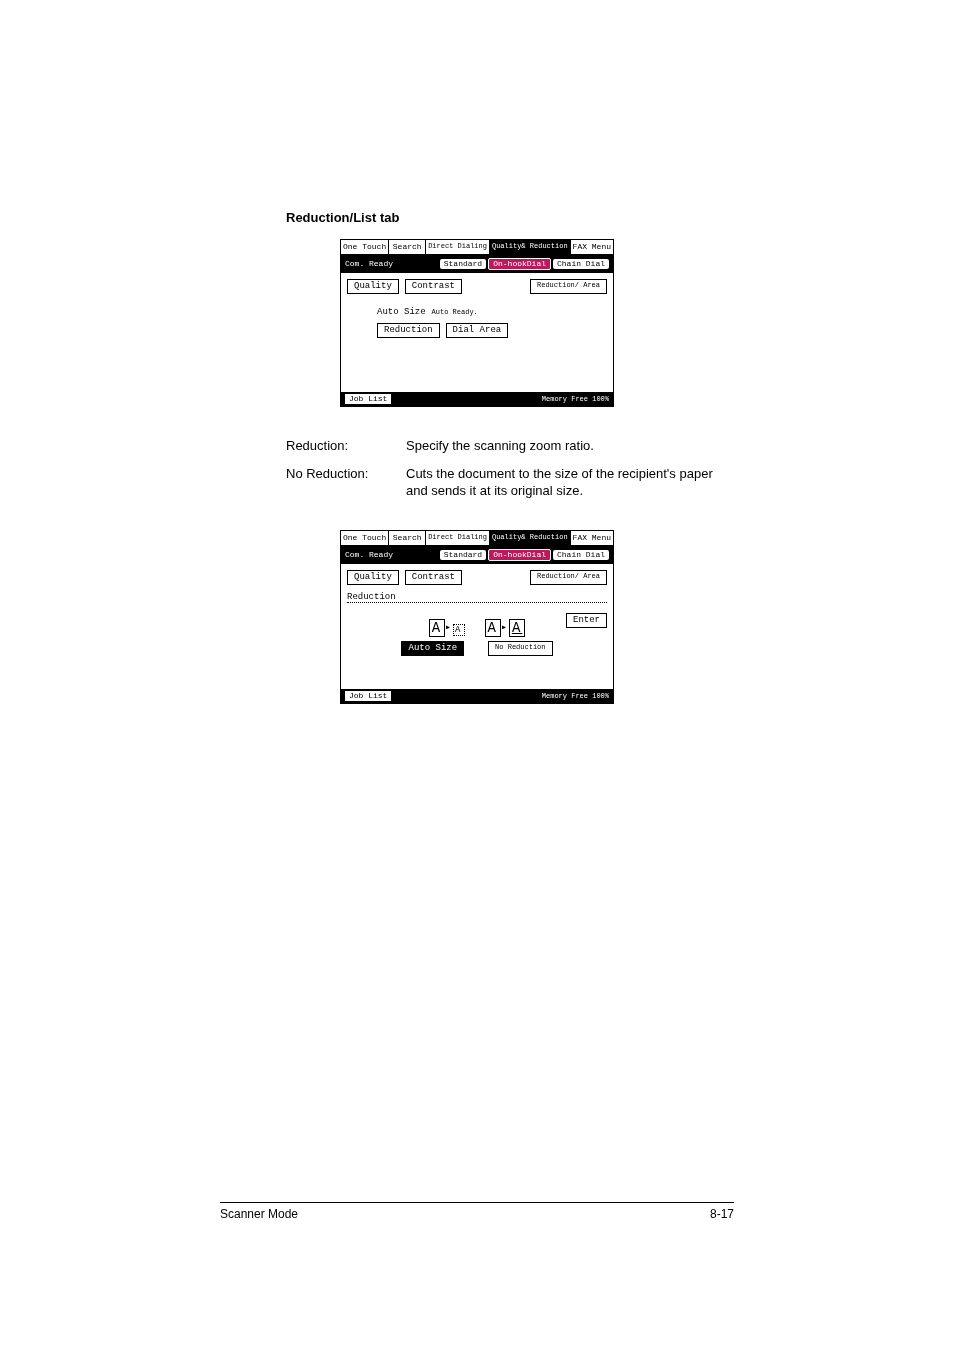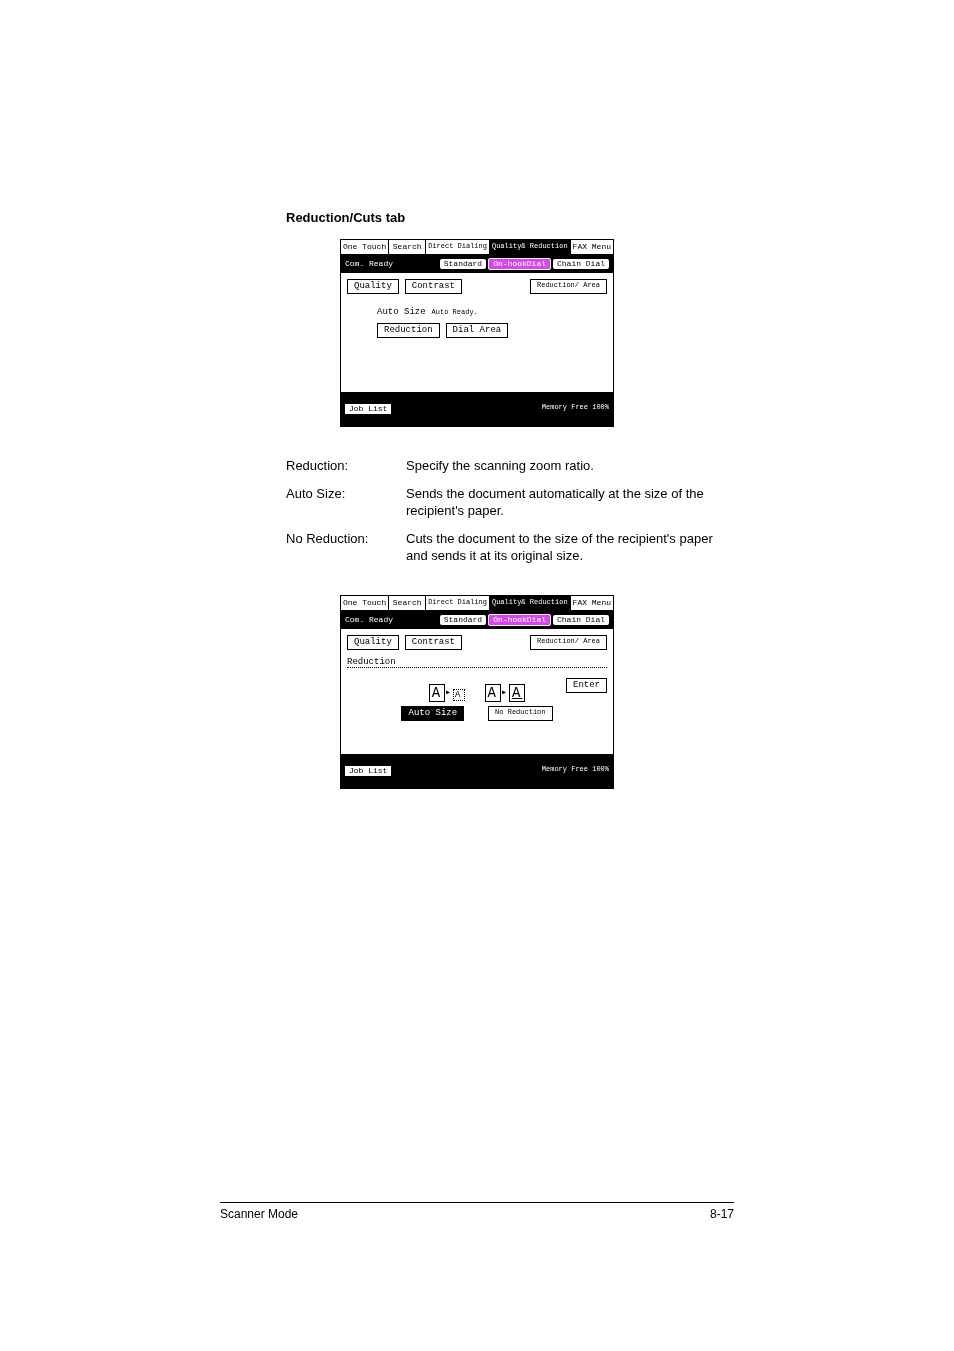--- a/index.html
+++ b/index.html
@@ -109,21 +109,21 @@
   .ui-pill {
     background: #fff;
     color: #000;
     padding: 1px 4px;
     margin-left: 2px;
     border-radius: 2px;
     font-size: 8px;
     text-align: right;
   }
   .ui-pill.dark {
-    background: #d946ef;
+    background: #be185d;
     color: #fff;
     border: 1px solid #fff;
   }
   .ui-subtabs {
     display: flex;
     padding: 6px 6px;
     gap: 6px;
   }
   .ui-softbtn {
     border: 1px solid #000;
@@ -150,22 +150,22 @@
   }
   .ui-btnrow {
     margin-left: 30px;
     display: flex;
     gap: 6px;
   }
   .ui-footer {
     display: flex;
     background: #000;
     color: #fff;
-    padding: 12px 4px;
-    align-items: flex-start;
+    padding: 2px 4px;
+    align-items: flex-end;
     font-size: 8px;
     gap: 36px;
   }
   .ui-footer .spacer { flex: 1; }
   .ui-jobbtn {
     background: #fff;
     color: #000;
     padding: 1px 4px;
     font-size: 8px;
   }
@@ -195,21 +195,21 @@
     margin-bottom: 4px;
   }
   .tiny { font-size: 7px; line-height: 1.1; }
 </style>
 </head>
 <body>
 
 <div class="page">
 
 
-  <div class="section-heading">Reduction/Cuts tab</div>
+  <div class="section-heading">Reduction/List tab</div>
 
   <div class="ui">
     <div class="ui-row">
       <div class="ui-tab">One Touch</div>
       <div class="ui-tab">Search</div>
       <div class="ui-tab tiny">Direct Dialing</div>
       <div class="ui-tab sel tiny">Quality&amp; Reduction</div>
       <div class="ui-tab">FAX Menu</div>
     </div>
     <div class="ui-statusbar">
@@ -238,24 +238,20 @@
       <span class="ui-jobbtn">Job List</span>
       <span class="spacer"></span>
       <span class="tiny">Memory Free 100%</span>
     </div>
   </div>
 
   <div class="defs">
     <div class="def-row">
       <div class="def-term">Reduction:</div>
       <div class="def-desc">Specify the scanning zoom ratio.</div>
-    </div>
-    <div class="def-row">
-      <div class="def-term">Auto Size:</div>
-      <div class="def-desc">Sends the document automatically at the size of the recipient's paper.</div>
     </div>
     <div class="def-row">
       <div class="def-term">No Reduction:</div>
       <div class="def-desc">Cuts the document to the size of the recipient's paper and sends it at its original size.</div>
     </div>
   </div>
 
   <div class="ui">
     <div class="ui-row">
       <div class="ui-tab">One Touch</div>

